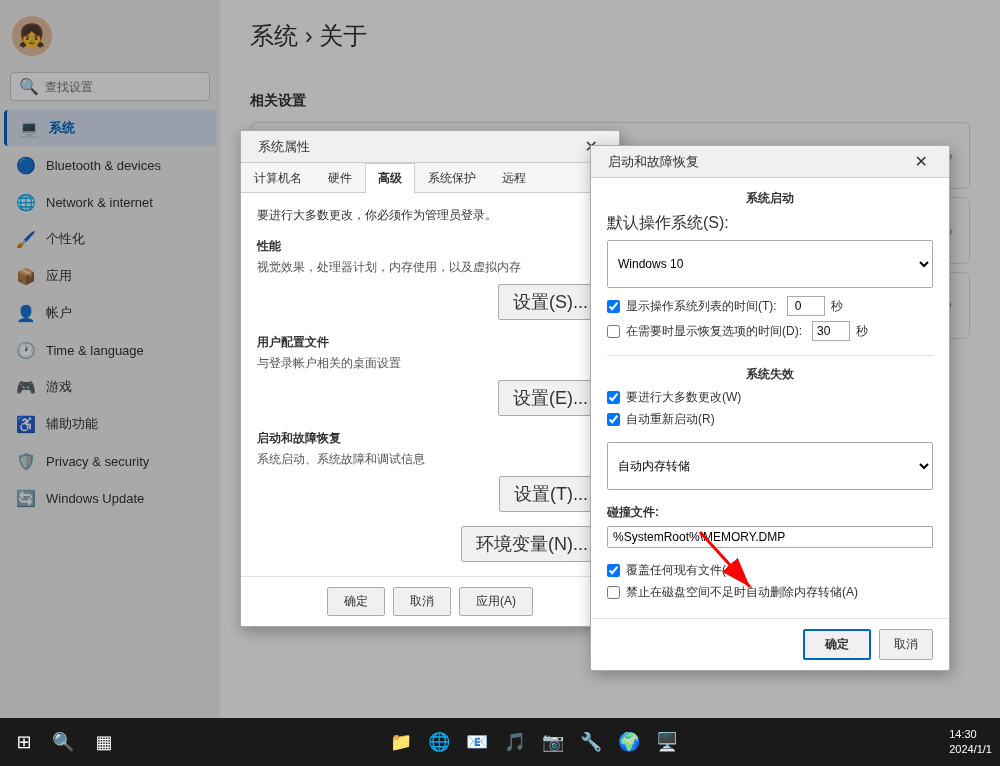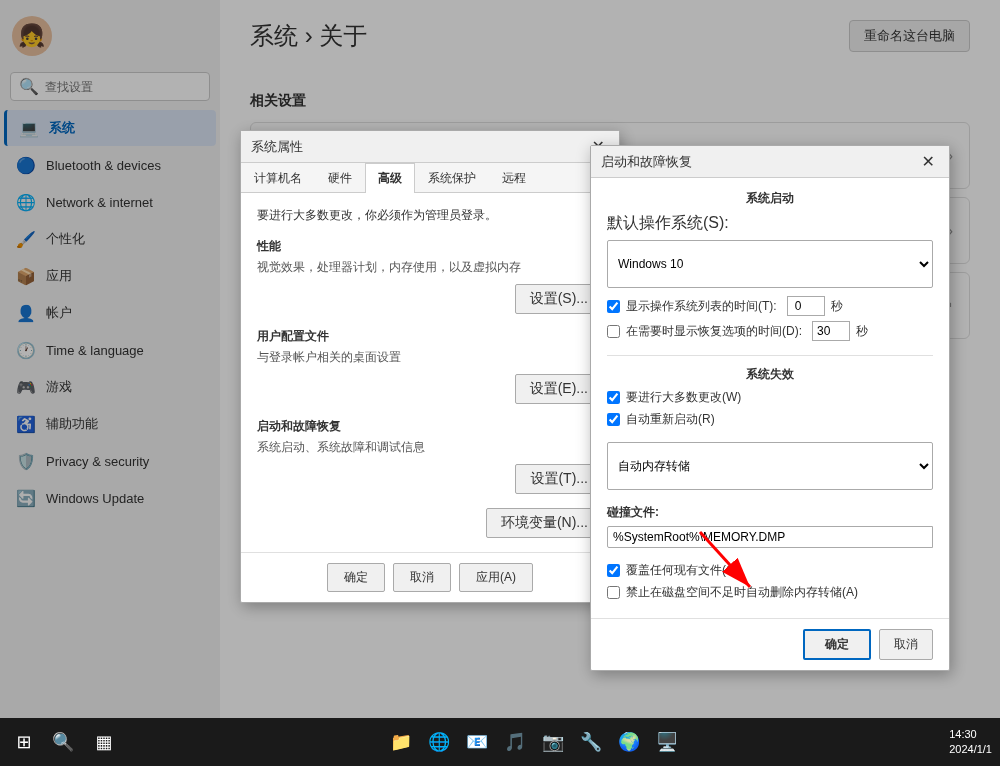--- a/index.html
+++ b/index.html
@@ -38,33 +38,33 @@
     .related-item-title { font-size: 13px; font-weight: 600; color: #333; }
     .related-item-desc { font-size: 12px; color: #666; margin-top: 2px; }
     .related-item-arrow { color: #999; font-size: 16px; }
     .related-item-ext { color: #999; font-size: 14px; }
 
     
     .overlay { position: fixed; top: 0; left: 0; width: 1000px; height: 766px; background: rgba(0,0,0,0.3); z-index: 500; }
 
     
     .sys-props-dialog { position: fixed; top: 130px; left: 240px; width: 380px; background: white; border: 1px solid #aaa; box-shadow: 2px 4px 16px rgba(0,0,0,0.3); z-index: 600; border-radius: 2px; }
-    .dialog-title-bar { background: #f0f0f0; padding: 6px 10px; display: flex; align-items: center; justify-content: space-between; border-bottom: 1px solid #ccc; }
+    .dialog-title-bar { background: #f0f0f0; padding: 6px 17px; display: flex; align-items: center; justify-content: space-between; border-bottom: 1px solid #ccc; }
     .dialog-title { font-size: 13px; color: #333; }
     .dialog-close-btn { background: none; border: none; cursor: pointer; font-size: 16px; color: #333; padding: 0 4px; }
     .dialog-tabs { display: flex; border-bottom: 1px solid #ccc; background: #f5f5f5; }
     .dialog-tab { padding: 6px 12px; font-size: 12px; cursor: pointer; border: 1px solid transparent; border-bottom: none; margin-bottom: -1px; color: #333; }
     .dialog-tab.active { background: white; border-color: #ccc; border-bottom-color: white; font-weight: 600; }
     .dialog-body { padding: 14px 16px; font-size: 12px; color: #333; }
     .dialog-section { margin-bottom: 14px; }
     .dialog-section-title { font-weight: 600; font-size: 12px; margin-bottom: 4px; color: #333; }
     .dialog-section-desc { font-size: 12px; color: #555; margin-bottom: 8px; }
     .dialog-btn-row { display: flex; justify-content: center; padding: 10px 16px; border-top: 1px solid #e0e0e0; gap: 8px; }
     .dialog-btn { padding: 5px 16px; font-size: 12px; border: 1px solid #aaa; border-radius: 2px; cursor: pointer; background: #f0f0f0; color: #333; }
-    .dialog-settings-btn { padding: 5px 14px; font-size: 14px; border: 1px solid #aaa; border-radius: 2px; cursor: pointer; background: #f0f0f0; color: #333; }
+    .dialog-settings-btn { padding: 5px 14px; font-size: 18px; border: 1px solid #aaa; border-radius: 2px; cursor: pointer; background: #f0f0f0; color: #333; }
     .inline-btn-row { display: flex; justify-content: flex-end; margin-top: 8px; }
 
     
     .recovery-dialog { position: fixed; top: 145px; left: 590px; width: 360px; background: white; border: 1px solid #aaa; box-shadow: 2px 4px 16px rgba(0,0,0,0.3); z-index: 700; border-radius: 2px; }
     .recovery-body { padding: 12px 16px; font-size: 12px; color: #333; max-height: 450px; overflow-y: auto; }
     .section-group { margin-bottom: 14px; }
     .section-label { font-weight: 700; font-size: 12px; margin-bottom: 6px; color: #333; text-align: center; }
     .form-row { display: flex; align-items: center; margin-bottom: 6px; gap: 8px; }
     .form-label { font-size: 16px; color: #333; flex: 1; }
     .form-select { border: 1px solid #aaa; padding: 15px 6px; font-size: 12px; width: 100%; border-radius: 2px; background: white; }
@@ -141,21 +141,20 @@
         </div>
         <div class="nav-item">
           <span class="nav-icon">🔄</span>
           <span>Windows Update</span>
         </div>
       </div>
   </div>
 
   <div class="content">
     <h1 class="page-title">系统 › 关于</h1>
-    <button class="rename-btn">重命名这台电脑</button>
 
     <div class="related-section">
       <div class="related-title">相关设置</div>
       <div id="related-items">
           <div class="related-item">
     <div class="related-item-icon">🔑</div>
     <div class="related-item-text">
       <div class="related-item-title">产品密钥和激活</div>
       <div class="related-item-desc">更改产品密钥或升级 Windows</div>
     </div>

